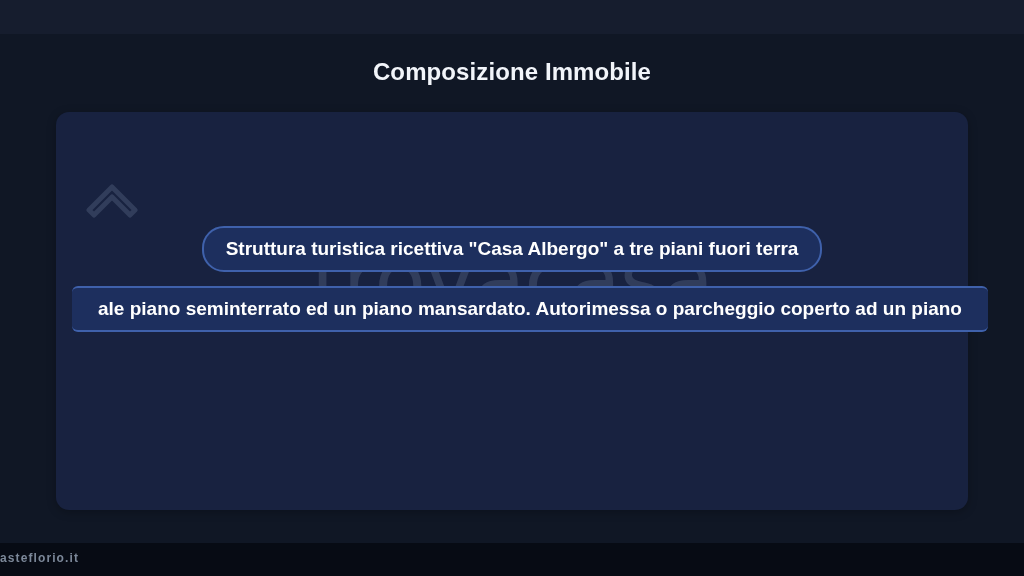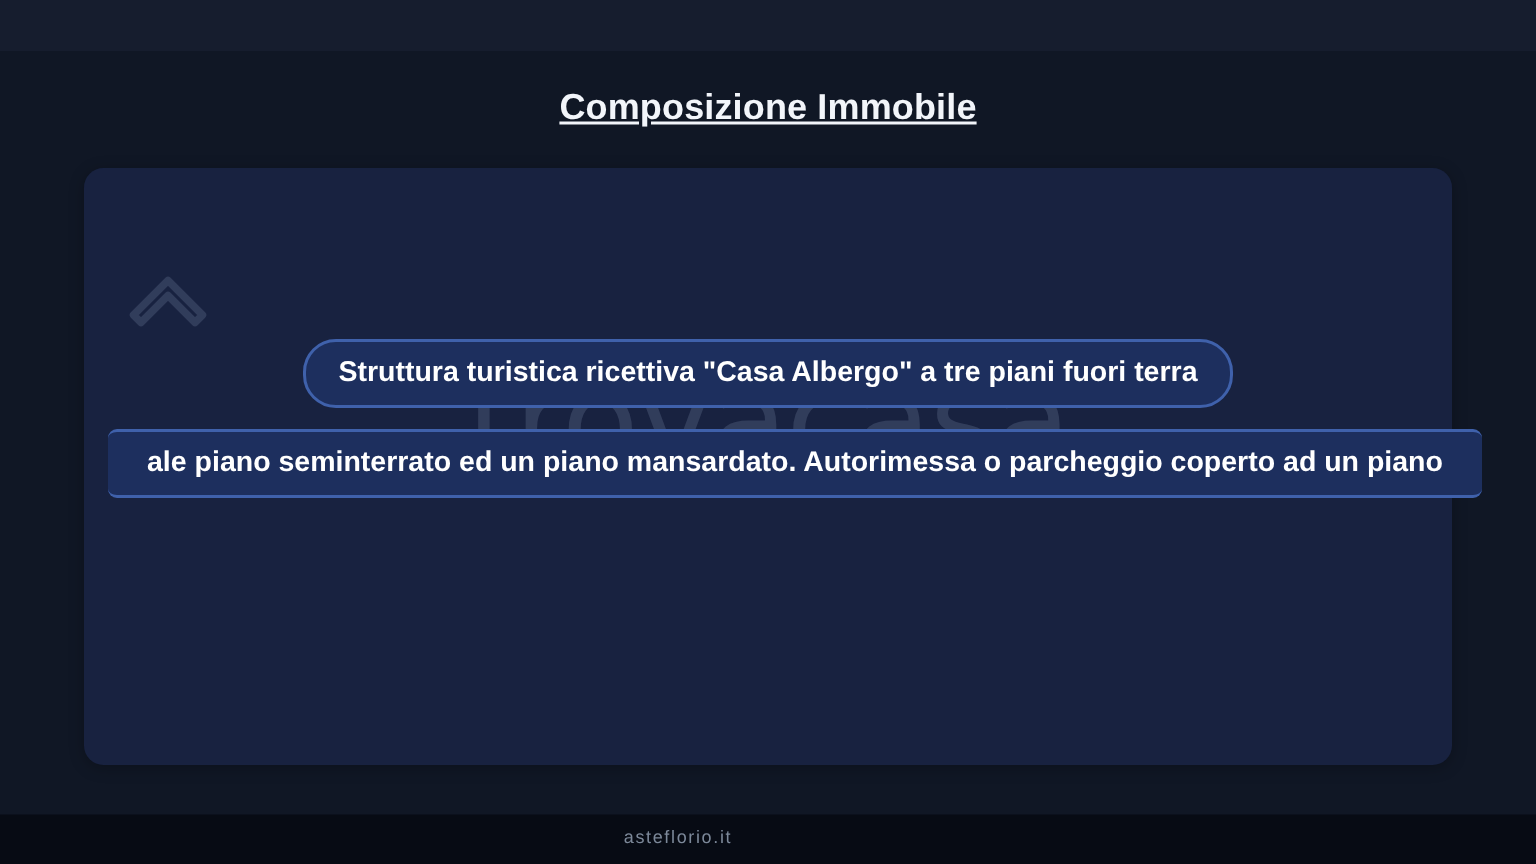--- a/index.html
+++ b/index.html
@@ -42,21 +42,20 @@
   .page-title {
     position: absolute;
     left: 0; top: 58px;
     width: 1024px;
     text-align: center;
     color: #f2f5fa;
     font-size: 24px;
     font-weight: bold;
     letter-spacing: 0.1px;
     z-index: 3;
-    text-decoration: underline;
   }
 
   
   .card {
     position: absolute;
     left: 56px; top: 112px;
     width: 912px; height: 398px;
     background: #182240;
     border-radius: 13px;
     box-shadow: 0 2px 10px rgba(0,0,0,0.25);
@@ -133,24 +132,23 @@
     border-left: none;
     border-right: none;
     padding: 10px 26px;
   }
 
   
   .footer-text {
     position: absolute;
     left: 0; top: 551px;
     width: 904px;
-    text-align: center;
     color: #7c8899;
     font-size: 12px;
-    font-weight: normal;
+    font-weight: bold;
     letter-spacing: 1.1px;
     z-index: 5;
   }
 </style>
 </head>
 <body>
 
 <div class="bg-band-top"></div>
 <div class="bg-main"></div>
 <div class="bg-footer-band"></div>

